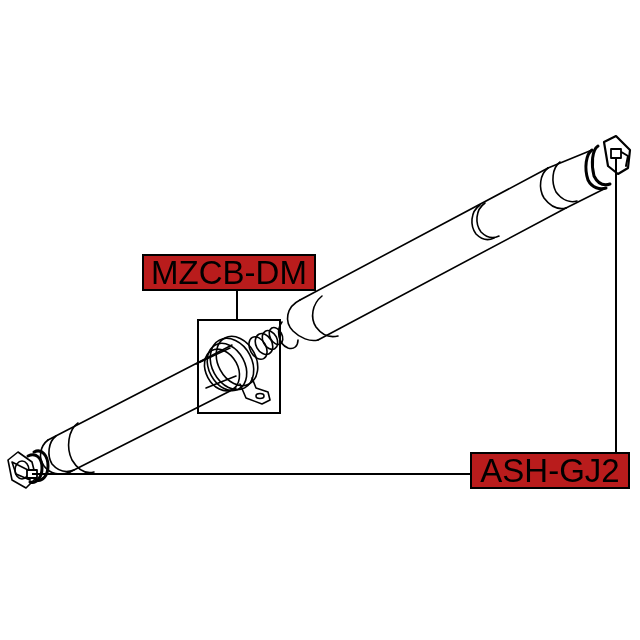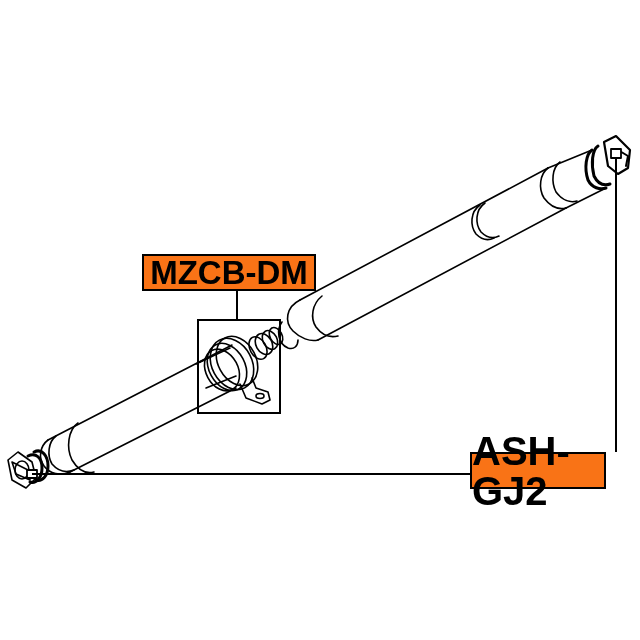--- a/index.html
+++ b/index.html
@@ -1,27 +1,27 @@
 <!DOCTYPE html>
 <html><head>
   <meta charset="utf-8">
   <style>
     html, body { margin: 0; padding: 0; background: #ffffff; }
     body { width: 640px; height: 640px; position: relative; overflow: hidden;
            font-family: "Liberation Sans", sans-serif; }
     #diagram { position: absolute; left: 0; top: 0; width: 640px; height: 640px; }
     .label-box {
-      position: absolute; background: #f97316; border: 2px solid #000000;
-      font-family: "Liberation Sans", sans-serif; font-weight: bold;
+      position: absolute; background: #b91c1c; border: 2px solid #000000;
+      font-family: "Liberation Sans", sans-serif; font-weight: normal;
       color: #000000; line-height: 1; box-sizing: border-box;
       display: flex; align-items: center; justify-content: center;
       letter-spacing: 0px;
     }
     #label-mzcb { left: 142px; top: 254px; width: 174px; height: 37px; font-size: 33px; }
-    #label-ash  { left: 470px; top: 452px; width: 136px; height: 37px; font-size: 40px; }
+    #label-ash  { left: 470px; top: 452px; width: 160px; height: 37px; font-size: 33px; }
   </style>
 </head>
 <body>
 
 <svg id="diagram" viewBox="0 0 640 640" xmlns="http://www.w3.org/2000/svg">
   <g fill="none" stroke="#000" stroke-width="1.6" stroke-linejoin="round" stroke-linecap="round">
 
     <g>
 
       <line x1="300" y1="300" x2="548" y2="168"></line>

